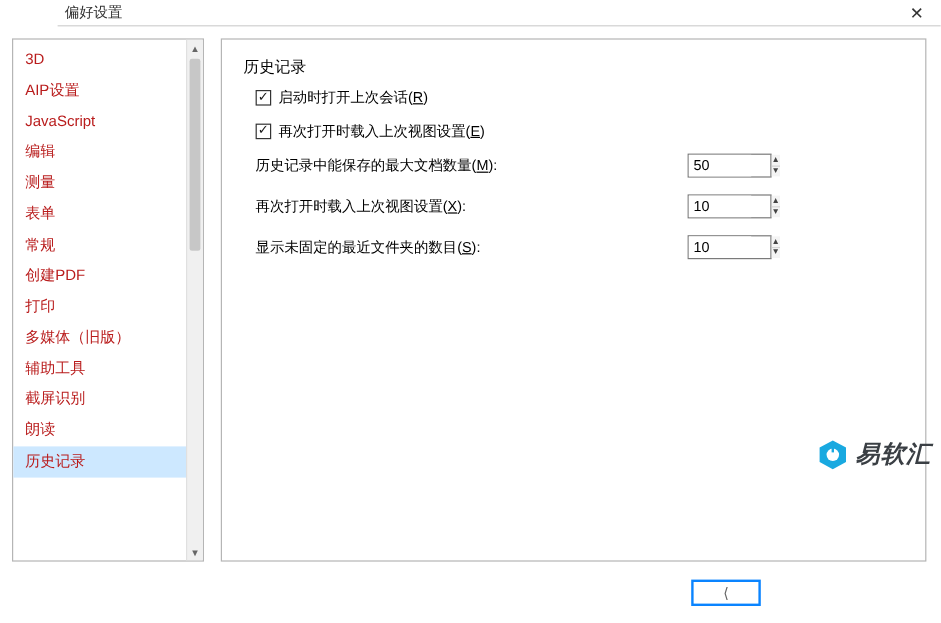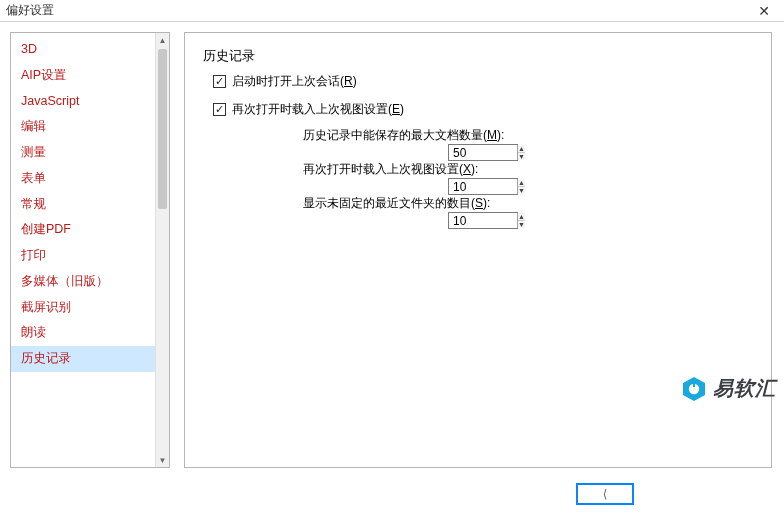--- a/index.html
+++ b/index.html
@@ -6,21 +6,21 @@
   body {
     margin: 0;
     font-family: "Microsoft YaHei", "SimSun", Arial, sans-serif;
     font-size: 12px;
     background: #fff;
     width: 784px;
     height: 519px;
     overflow: hidden;
     position: relative;
   }
-  .window { width: 784px; height: 408px; position: relative; }
+  .window { width: 784px; height: 408px; position: relative; padding-left: 48px; }
   .titlebar {
     height: 22px;
     border-bottom: 1px solid #d0d0d0;
     display: flex;
     align-items: center;
     padding: 0 6px;
     background: #fff;
   }
   .titlebar .title { flex: 1; font-size: 12px; color: #333; }
   .titlebar .close {
@@ -89,21 +89,20 @@
     margin-right: 6px;
     display: inline-flex; align-items: center; justify-content: center;
     font-size: 11px; line-height: 1;
     color: #1a1a1a;
   }
   .underline { text-decoration: underline; }
   .field-row {
     display: flex; align-items: center;
     margin: 4px 0 12px 10px;
     height: 22px;
-    flex-direction: column;
   }
   .field-label { width: 360px; }
   .spinner {
     width: 70px; height: 20px;
     border: 1px solid #7a7a7a;
     display: flex; align-items: stretch;
     background: #fff;
     gap: 16px;
   }
   .spinner input {
@@ -125,21 +124,21 @@
     position: absolute;
     left: 576px; top: 461px;
     width: 58px; height: 22px;
     border: 2px solid #0a84ff;
     background: #fff;
     display: flex; align-items: center; justify-content: center;
     color: #666;
   }
   .watermark {
     position: absolute;
-    right: 8px; bottom: 6px;
+    right: 8px; bottom: 16px;
     display: flex; align-items: center;
     gap: 6px;
   }
   .wm-icon {
     width: 26px; height: 26px;
     display: flex; align-items: center; justify-content: center;
   }
   .wm-text {
     font-size: 20px; font-weight: 700;
     color: #3a3f44; letter-spacing: 1px;
@@ -165,20 +164,21 @@
         <div class="sidebar-item">3D</div>
         <div class="sidebar-item">AIP设置</div>
         <div class="sidebar-item">JavaScript</div>
         <div class="sidebar-item">编辑</div>
         <div class="sidebar-item">测量</div>
         <div class="sidebar-item">表单</div>
         <div class="sidebar-item">常规</div>
         <div class="sidebar-item">创建PDF</div>
         <div class="sidebar-item">打印</div>
         <div class="sidebar-item">多媒体（旧版）</div>
+        <div class="sidebar-item">辅助工具</div>
         <div class="sidebar-item">截屏识别</div>
         <div class="sidebar-item">朗读</div>
         <div class="sidebar-item selected">历史记录</div>
 
       </div>
       <div class="scrollbar">
         <div class="scroll-arrow">▲</div>
         <div class="scroll-thumb"></div>
         <div class="scroll-arrow" style="position:absolute;bottom:0;left:0;right:0;">▼</div>
       </div>

